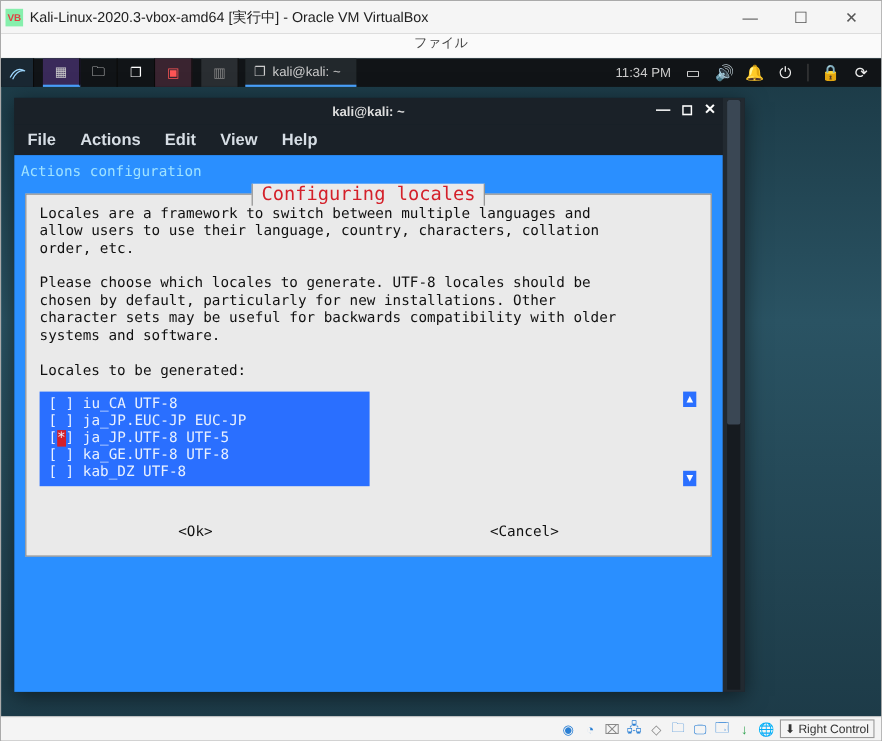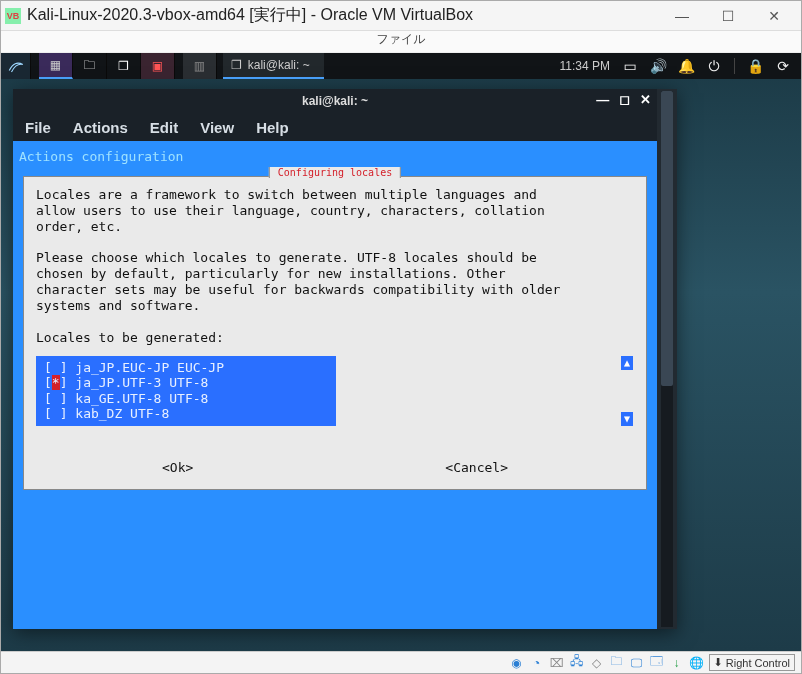--- a/index.html
+++ b/index.html
@@ -29,21 +29,21 @@
     align-items: center;
     padding: 0 4px;
   }
   .vbox-icon {
     width: 16px; height: 16px;
     background: #86efac;
     margin-right: 6px;
     display:flex;align-items:center;justify-content:center;
     color:#d44;font-size:9px;font-weight:bold;
   }
-  .vbox-title { flex: 1; font-size: 16px; color: #222; }
+  .vbox-title { flex: 1; font-size: 13px; color: #222; }
   .vbox-ctl { display:flex; gap: 0; }
   .vbox-ctl-btn {
     width: 46px; height: 28px;
     display:flex;align-items:center;justify-content:center;
     color:#555; font-size:14px;
   }
   .vbox-menubar {
     height: 22px;
     background:#fafafa;
     display:flex; align-items:center; gap:14px;
@@ -142,21 +142,21 @@
     font-size:13px;
     color:#111;
   }
   .dialog-title-tab {
     position:absolute;
     top:-10px; left:50%; transform:translateX(-50%);
     background:#eaeaea;
     padding: 0 8px;
     color:#d4202a;
     font-family: "DejaVu Sans Mono","Courier New",monospace;
-    font-size:10px;
+    font-size:17px;
     border-left:1px solid #888;
     border-right:1px solid #888;
   }
   .dialog-text { white-space: pre-wrap; line-height:1.22; }
   .locale-area { display:flex; margin-top:10px; }
   .locale-list {
     background:#2a6fff;
     color:#e8f0ff;
     padding:4px 10px 4px 8px;
     width: 300px;
@@ -284,22 +284,23 @@
 order, etc.
 
 Please choose which locales to generate. UTF-8 locales should be
 chosen by default, particularly for new installations. Other
 character sets may be useful for backwards compatibility with older
 systems and software.
 
 Locales to be generated:</div>
             <div class="locale-area">
               <div class="locale-list">
+                <div class="locale-item">[<span> </span>] <span>iu_CA UTF-8</span></div>
                 <div class="locale-item">[<span> </span>] <span>ja_JP.EUC-JP EUC-JP</span></div>
-                <div class="locale-item">[<span class="star">*</span>] <span>ja_JP.UTF-3 UTF-8</span></div>
+                <div class="locale-item">[<span class="star">*</span>] <span>ja_JP.UTF-8 UTF-5</span></div>
                 <div class="locale-item">[<span> </span>] <span>ka_GE.UTF-8 UTF-8</span></div>
                 <div class="locale-item">[<span> </span>] <span>kab_DZ UTF-8</span></div>
               </div>
               <div class="locale-scroll">
                 <div class="scroll-arrow">▲</div>
                 <div class="scroll-arrow">▼</div>
               </div>
             </div>
             <div class="dialog-buttons">
               <span class="dlg-btn">&lt;Ok&gt;</span>

